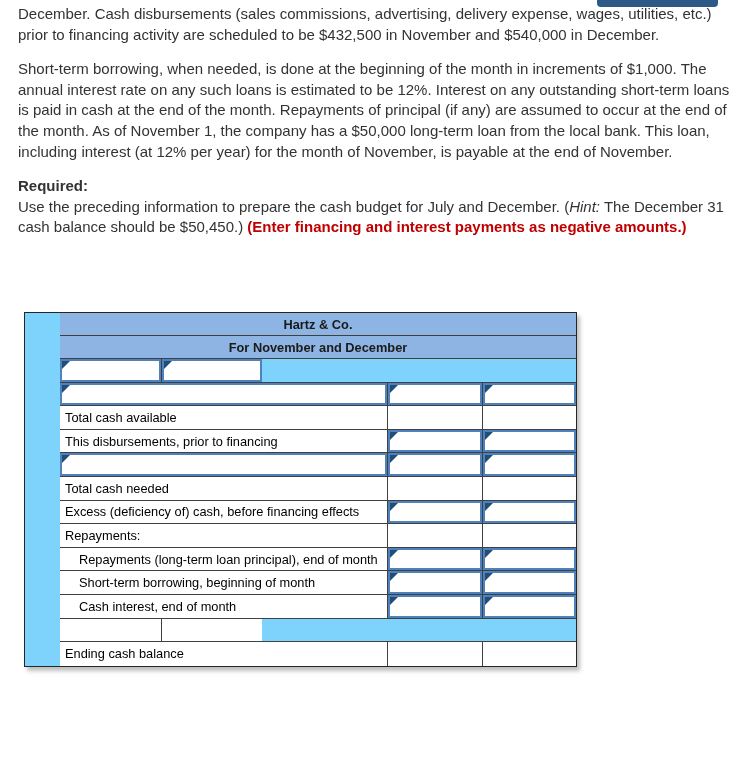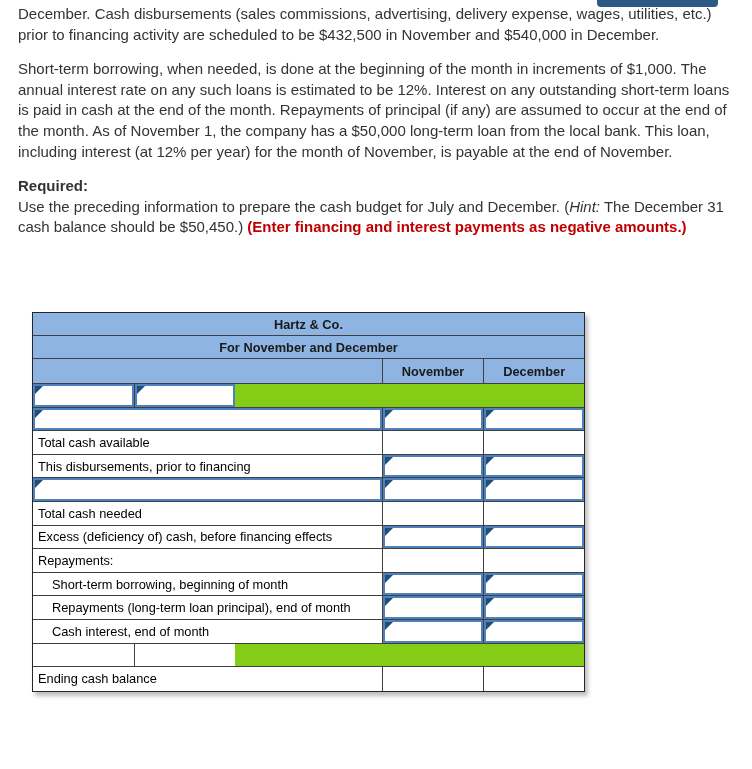--- a/index.html
+++ b/index.html
@@ -18,24 +18,25 @@
     position:absolute; left:18px; top:4px; width:719px;
     font-size:15px; line-height:20.6px; color:#333333;
   }
   .para { margin-bottom:14px; }
   .req-heading { font-weight:bold; color:#333333; }
   .hint { font-style:italic; }
   .red-note { color:#c00000; font-weight:bold; }
 
   
   .budget-table {
-    position:absolute; left:32px; top:312px; width:553px;
-    border:1.5px solid #262626; background:#84cc16;
+    position:absolute; left:24px; top:312px; width:553px;
+    border:1.5px solid #262626; background:#7dd3fc;
     font-size:12.8px; color:#000000;
     box-shadow:3px 4px 4px rgba(0,0,0,0.25);
+    padding-left:35px;
   }
   .title-row {
     height:23px; background:#8db4e2; border-bottom:1px solid #404040;
     display:flex; align-items:center; justify-content:center;
     font-weight:bold; color:#1a1a1a;
   }
   .cols-row {
     display:flex; height:25px; background:#8db4e2;
     border-bottom:1px solid #404040; font-weight:bold; color:#1a1a1a;
   }
@@ -75,25 +76,20 @@
   <div>
     <div class="req-heading">Required:</div>
     <div><span>Use the preceding information to prepare the cash budget for July and December. (</span><span class="hint">Hint:</span><span> The December 31 cash balance should be $50,450.) </span><span class="red-note">(Enter financing and interest payments as negative amounts.)</span></div>
   </div>
 </div>
 
 <div class="budget-table">
   <div class="title-row">Hartz &amp; Co.</div>
   <div class="title-row">For November and December</div>
 
-  <div class="cols-row">
-    <div class="tcell lbl" style="background:#8db4e2;"></div>
-    <div class="tcell val hdr-val">November</div>
-    <div class="tcell val dec hdr-val">December</div>
-  </div>
 
   <div class="trow">
     <div class="tcell val">
         <div class="inbox"><i class="tri"></i><span></span></div>
       </div>
     <div class="tcell val dec">
         <div class="inbox"><i class="tri"></i><span></span></div>
       </div>
   </div>
 
@@ -160,48 +156,48 @@
         <div class="inbox"><i class="tri"></i><span></span></div>
       </div>
   </div>
 
   <div class="trow">
     <div class="tcell lbl">
         <span>Repayments:</span>
       </div>
     <div class="tcell val"></div>
     <div class="tcell val dec"></div>
+  </div>
+
+  <div class="trow">
+    <div class="tcell lbl indent">
+        <span>Repayments (long-term loan principal), end of month</span>
+      </div>
+    <div class="tcell val">
+        <div class="inbox"><i class="tri"></i><span></span></div>
+      </div>
+    <div class="tcell val dec">
+        <div class="inbox"><i class="tri"></i><span></span></div>
+      </div>
   </div>
 
   <div class="trow">
     <div class="tcell lbl indent">
         <span>Short-term borrowing, beginning of month</span>
       </div>
     <div class="tcell val">
         <div class="inbox"><i class="tri"></i><span></span></div>
       </div>
     <div class="tcell val dec">
         <div class="inbox"><i class="tri"></i><span></span></div>
       </div>
   </div>
 
   <div class="trow">
     <div class="tcell lbl indent">
-        <span>Repayments (long-term loan principal), end of month</span>
-      </div>
-    <div class="tcell val">
-        <div class="inbox"><i class="tri"></i><span></span></div>
-      </div>
-    <div class="tcell val dec">
-        <div class="inbox"><i class="tri"></i><span></span></div>
-      </div>
-  </div>
-
-  <div class="trow">
-    <div class="tcell lbl indent">
         <span>Cash interest, end of month</span>
       </div>
     <div class="tcell val">
         <div class="inbox"><i class="tri"></i><span></span></div>
       </div>
     <div class="tcell val dec">
         <div class="inbox"><i class="tri"></i><span></span></div>
       </div>
   </div>
 

